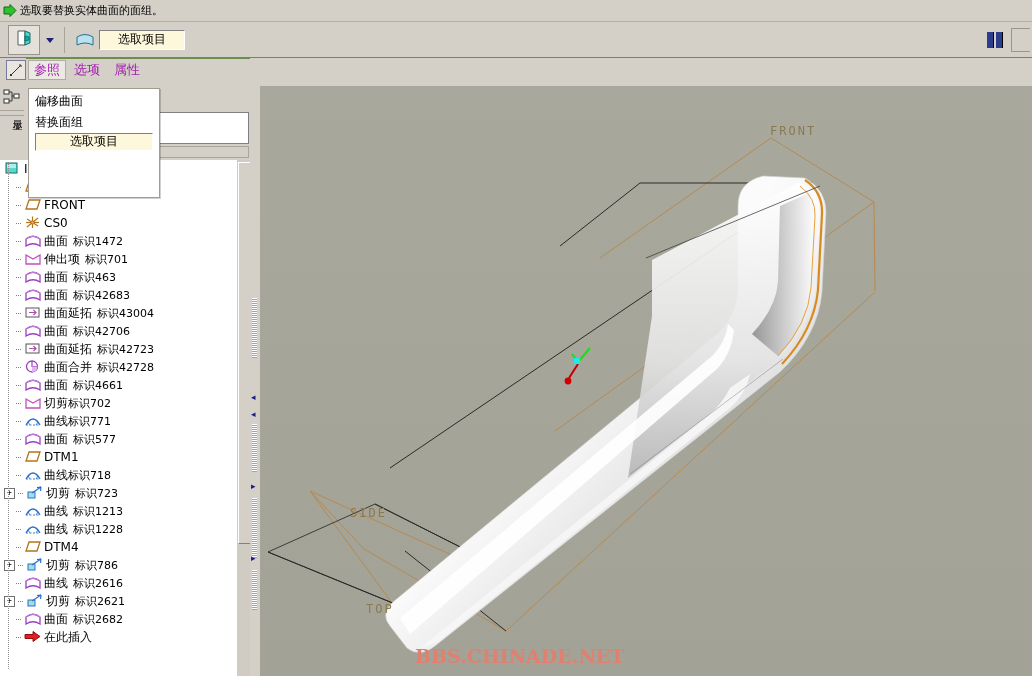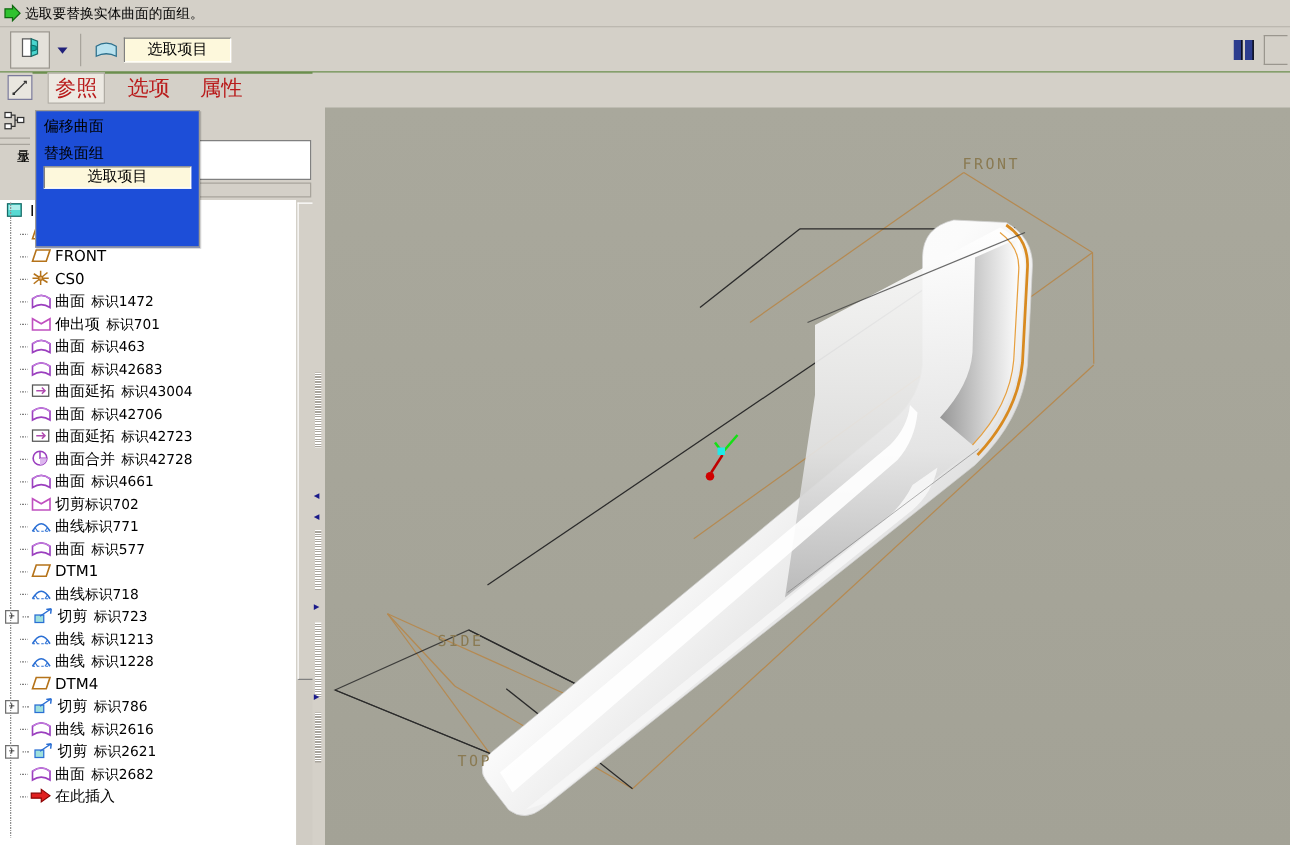--- a/index.html
+++ b/index.html
@@ -67,28 +67,28 @@
   
   .menurow{
     position:absolute;left:0;top:60px;width:258px;height:20px;
     display:flex;align-items:center;background:#d4d0c8;
   }
   .menu-ico{
     width:18px;height:18px;margin-left:2px;border:1px solid #7a7a9a;background:#e9e6df;
     display:flex;align-items:center;justify-content:center;
   }
   .menu-item{
-    font-size:17px;padding:1px 6px;margin-left:12px;color:#b91c1c;white-space:nowrap;
+    font-size:13px;padding:1px 6px;margin-left:2px;color:#a21caf;white-space:nowrap;
   }
   .menu-item.sel{background:#ece9e2;border:1px solid #b0aca4;padding:0px 5px;}
 
   
   .refpanel{
     position:absolute;left:28px;top:88px;width:130px;height:108px;
-    background:#1d4ed8;border:1px solid #a09c94;
+    background:#ffffff;border:1px solid #a09c94;
     box-shadow:1px 1px 0 rgba(0,0,0,.18);
   }
   .ref-lbl{font-size:12px;margin:4px 0 2px 6px;color:#000;white-space:nowrap;}
   .ref-box{
     margin:0 6px;height:30px;background:#fff;
     border-top:1px solid #808080;border-left:1px solid #808080;
     border-right:1px solid #fff;border-bottom:1px solid #fff;
     font-size:12px;color:#000;padding:2px 0 0 22px;box-sizing:border-box;
     white-space:nowrap;
   }
@@ -683,20 +683,21 @@
         <rect x="314" y="272" width="6" height="6" fill="#22e8e8"></rect>
       </g>
     </svg>
 
     
     <div class="vp-label" style="left:510px;top:38px;">FRONT</div>
     <div class="vp-label" style="left:90px;top:420px;">SIDE</div>
     <div class="vp-label" style="left:106px;top:516px;">TOP</div>
   </div>
 
+  <div class="watermark">BBS.CHINADE.NET</div>
 
   <div class="refpanel">
     <div class="ref-lbl">偏移曲面</div>
     <div class="ref-lbl">替换面组</div>
     <div class="ref-collector">选取项目</div>
   </div>
 
 </div>
 
 </body></html>

